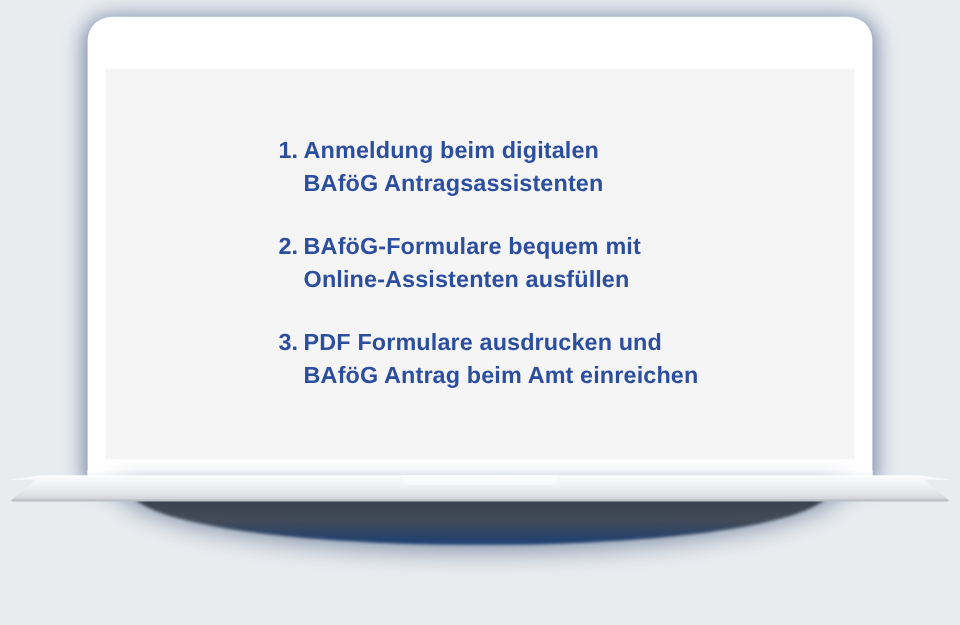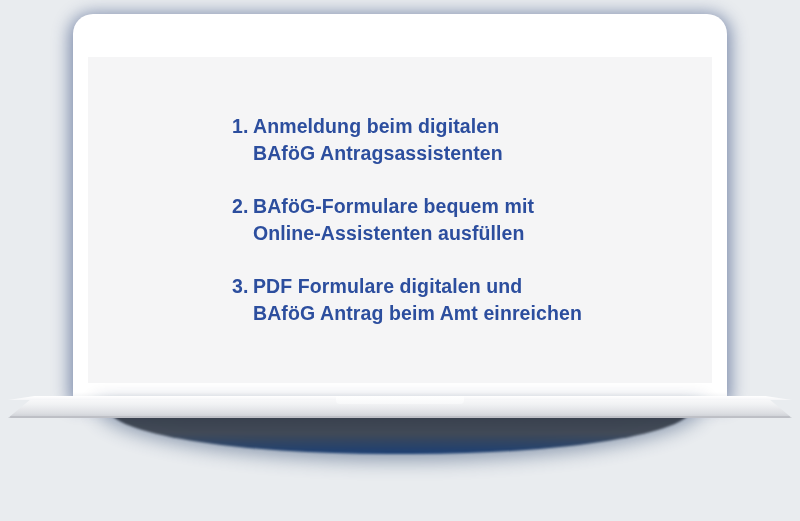--- a/index.html
+++ b/index.html
@@ -205,21 +205,21 @@
           </li>
 
           <li class="step">
             <span class="step-num">2.</span>
             <span class="step-text">BAföG-Formulare bequem mit
 Online-Assistenten ausfüllen</span>
           </li>
 
           <li class="step">
             <span class="step-num">3.</span>
-            <span class="step-text">PDF Formulare digitalen und
+            <span class="step-text">PDF Formulare ausdrucken und
 BAföG Antrag beim Amt einreichen</span>
           </li>
 
         </ol>
       </div>
     </div>
 
     <div class="hinge"></div>
     <div class="base-shadow-soft"></div>
     <div class="base-shadow"></div>

